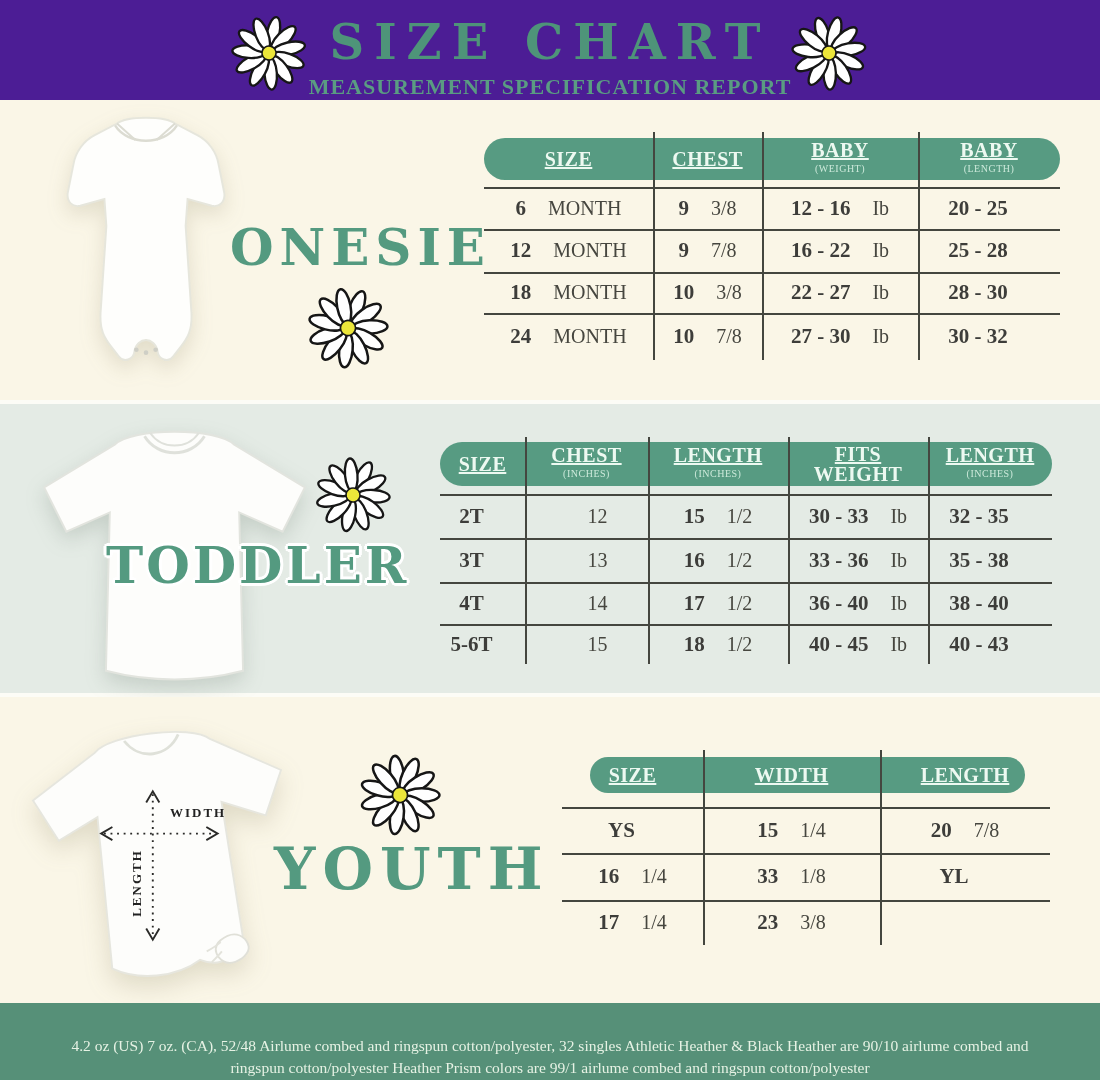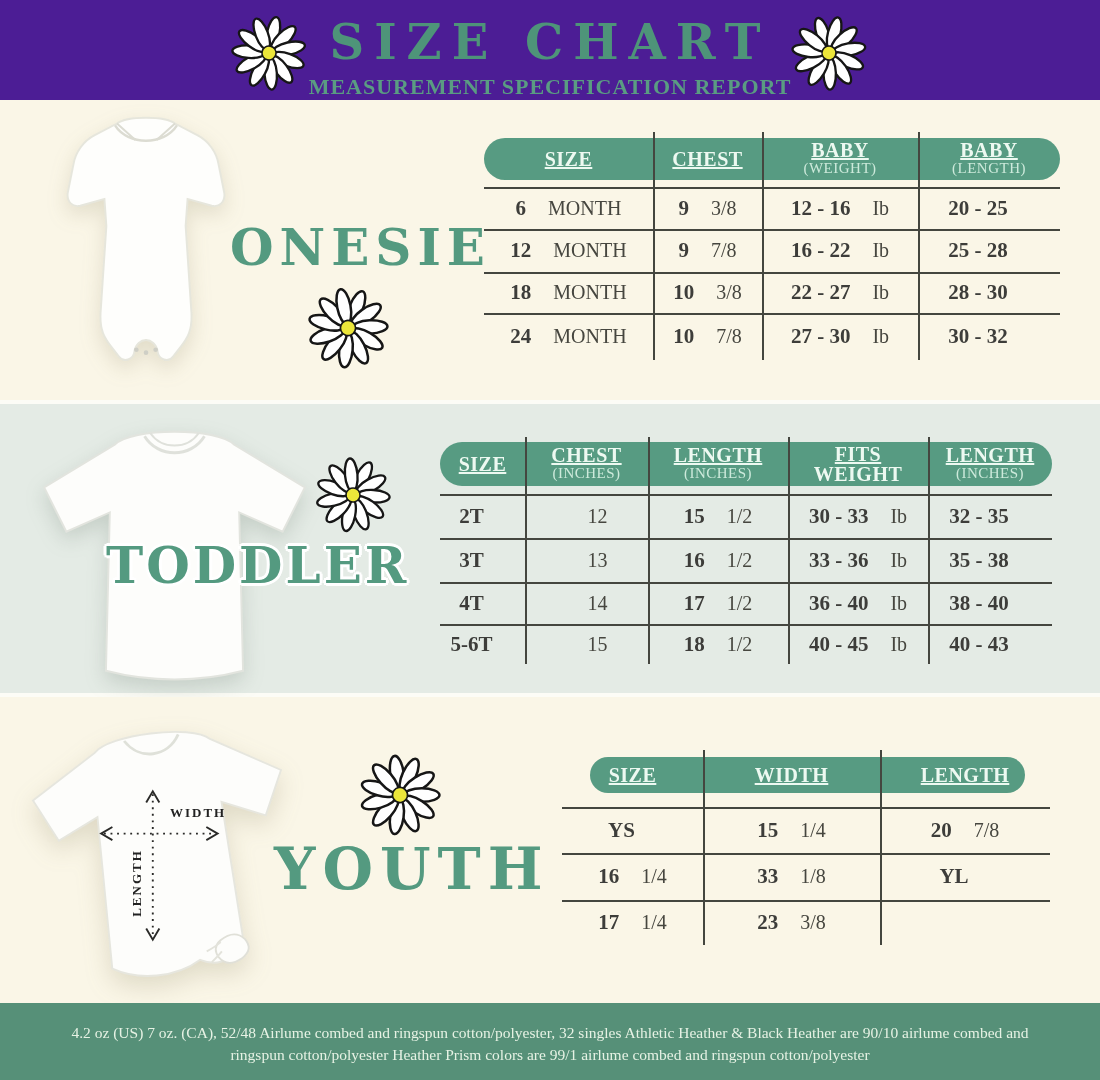--- a/index.html
+++ b/index.html
@@ -21,21 +21,21 @@
   }
   
   .sec { position:absolute; left:0; width:1100px; }
   .sec-onesie  { top:100px; height:300px; background:#faf6e7; }
   .sec-toddler { top:400px; height:297px; background:#e4ebe5; border-top:4px solid #fcfcf6; border-bottom:4px solid #fcfcf6; box-sizing:border-box; }
   .sec-youth   { top:697px; height:306px; background:#faf6e7; }
   .footer {
     position:absolute; left:0; top:1003px; width:1100px; height:77px; background:#569078;
     color:#e6f2e4; text-align:center; font-size:15.5px; line-height:22px;
   }
-  .footer .ftxt { padding-top:19px; }
+  .footer .ftxt { padding-top:32px; }
   .sec-title {
     position:absolute; font-family:"DejaVu Serif", serif; font-weight:bold;
     color:#549a80; white-space:nowrap;
   }
   .title-onesie  { left:230px; top:118px; font-size:50px; letter-spacing:6px; }
   .title-toddler { left:106px; top:132px; font-size:50px; letter-spacing:3px;
     text-shadow:2px 2px 0 #fff,-2px 2px 0 #fff,2px -2px 0 #fff,-2px -2px 0 #fff,3px 0 0 #fff,-3px 0 0 #fff,0 3px 0 #fff,0 -3px 0 #fff; }
   .title-youth   { left:274px; top:138px; font-size:58px; letter-spacing:7px; }
   
   .daisy { position:absolute; }
@@ -54,21 +54,21 @@
   .t1 .vline { height:228px; } .t2 .vline { height:227px; } .t3 .vline { height:195px; }
   .hline { position:absolute; left:0; height:2px; background:#44463f; z-index:2; }
   .t1 .hline { width:576px; } .t2 .hline { width:612px; } .t3 .hline { width:488px; }
   .grid { position:absolute; left:0; top:0; display:grid; z-index:3; }
   .t1 .grid { grid-template-columns:169px 109px 156px 142px; grid-template-rows:55px 42px 43px 41px 47px; }
   .t2 .grid { grid-template-columns:85px 123px 140px 140px 124px; grid-template-rows:57px 44px 44px 42px 40px; }
   .t3 .grid { grid-template-columns:141px 177px 170px; grid-template-rows:57px 46px 47px 45px; }
   .hcell { display:flex; flex-direction:column; align-items:center; justify-content:center; text-align:center; }
   .t1 .hcell { padding-bottom:2px; } .t2 .hcell { padding-bottom:4px; } .t3 .hcell { padding-bottom:8px; }
   .h1 { font-size:20px; font-weight:bold; color:#edf9f1; letter-spacing:0.5px; line-height:20px;text-decoration:underline; }
-  .h2 { font-size:15px; color:#cdeadb; letter-spacing:0.5px; line-height:17px; }
+  .h2 { font-size:10px; color:#cdeadb; letter-spacing:0.5px; line-height:17px; }
   .h2.h2-strong { font-size:20px; font-weight:bold; color:#edf9f1; line-height:20px; }
   .cell { display:flex; align-items:center; justify-content:center; white-space:nowrap; }
   .cell .b { font-weight:bold; font-size:21px; color:#3d3d3a; }
   .cell .r { font-size:20px; color:#46463f; margin-left:22px; }
   
   .measure-label {
     position:absolute; font-family:"Liberation Serif", serif; font-weight:bold;
     font-size:13px; letter-spacing:2px; color:#222;
   }
   .len-label { transform:rotate(-90deg); transform-origin:center; width:70px; text-align:center; }

